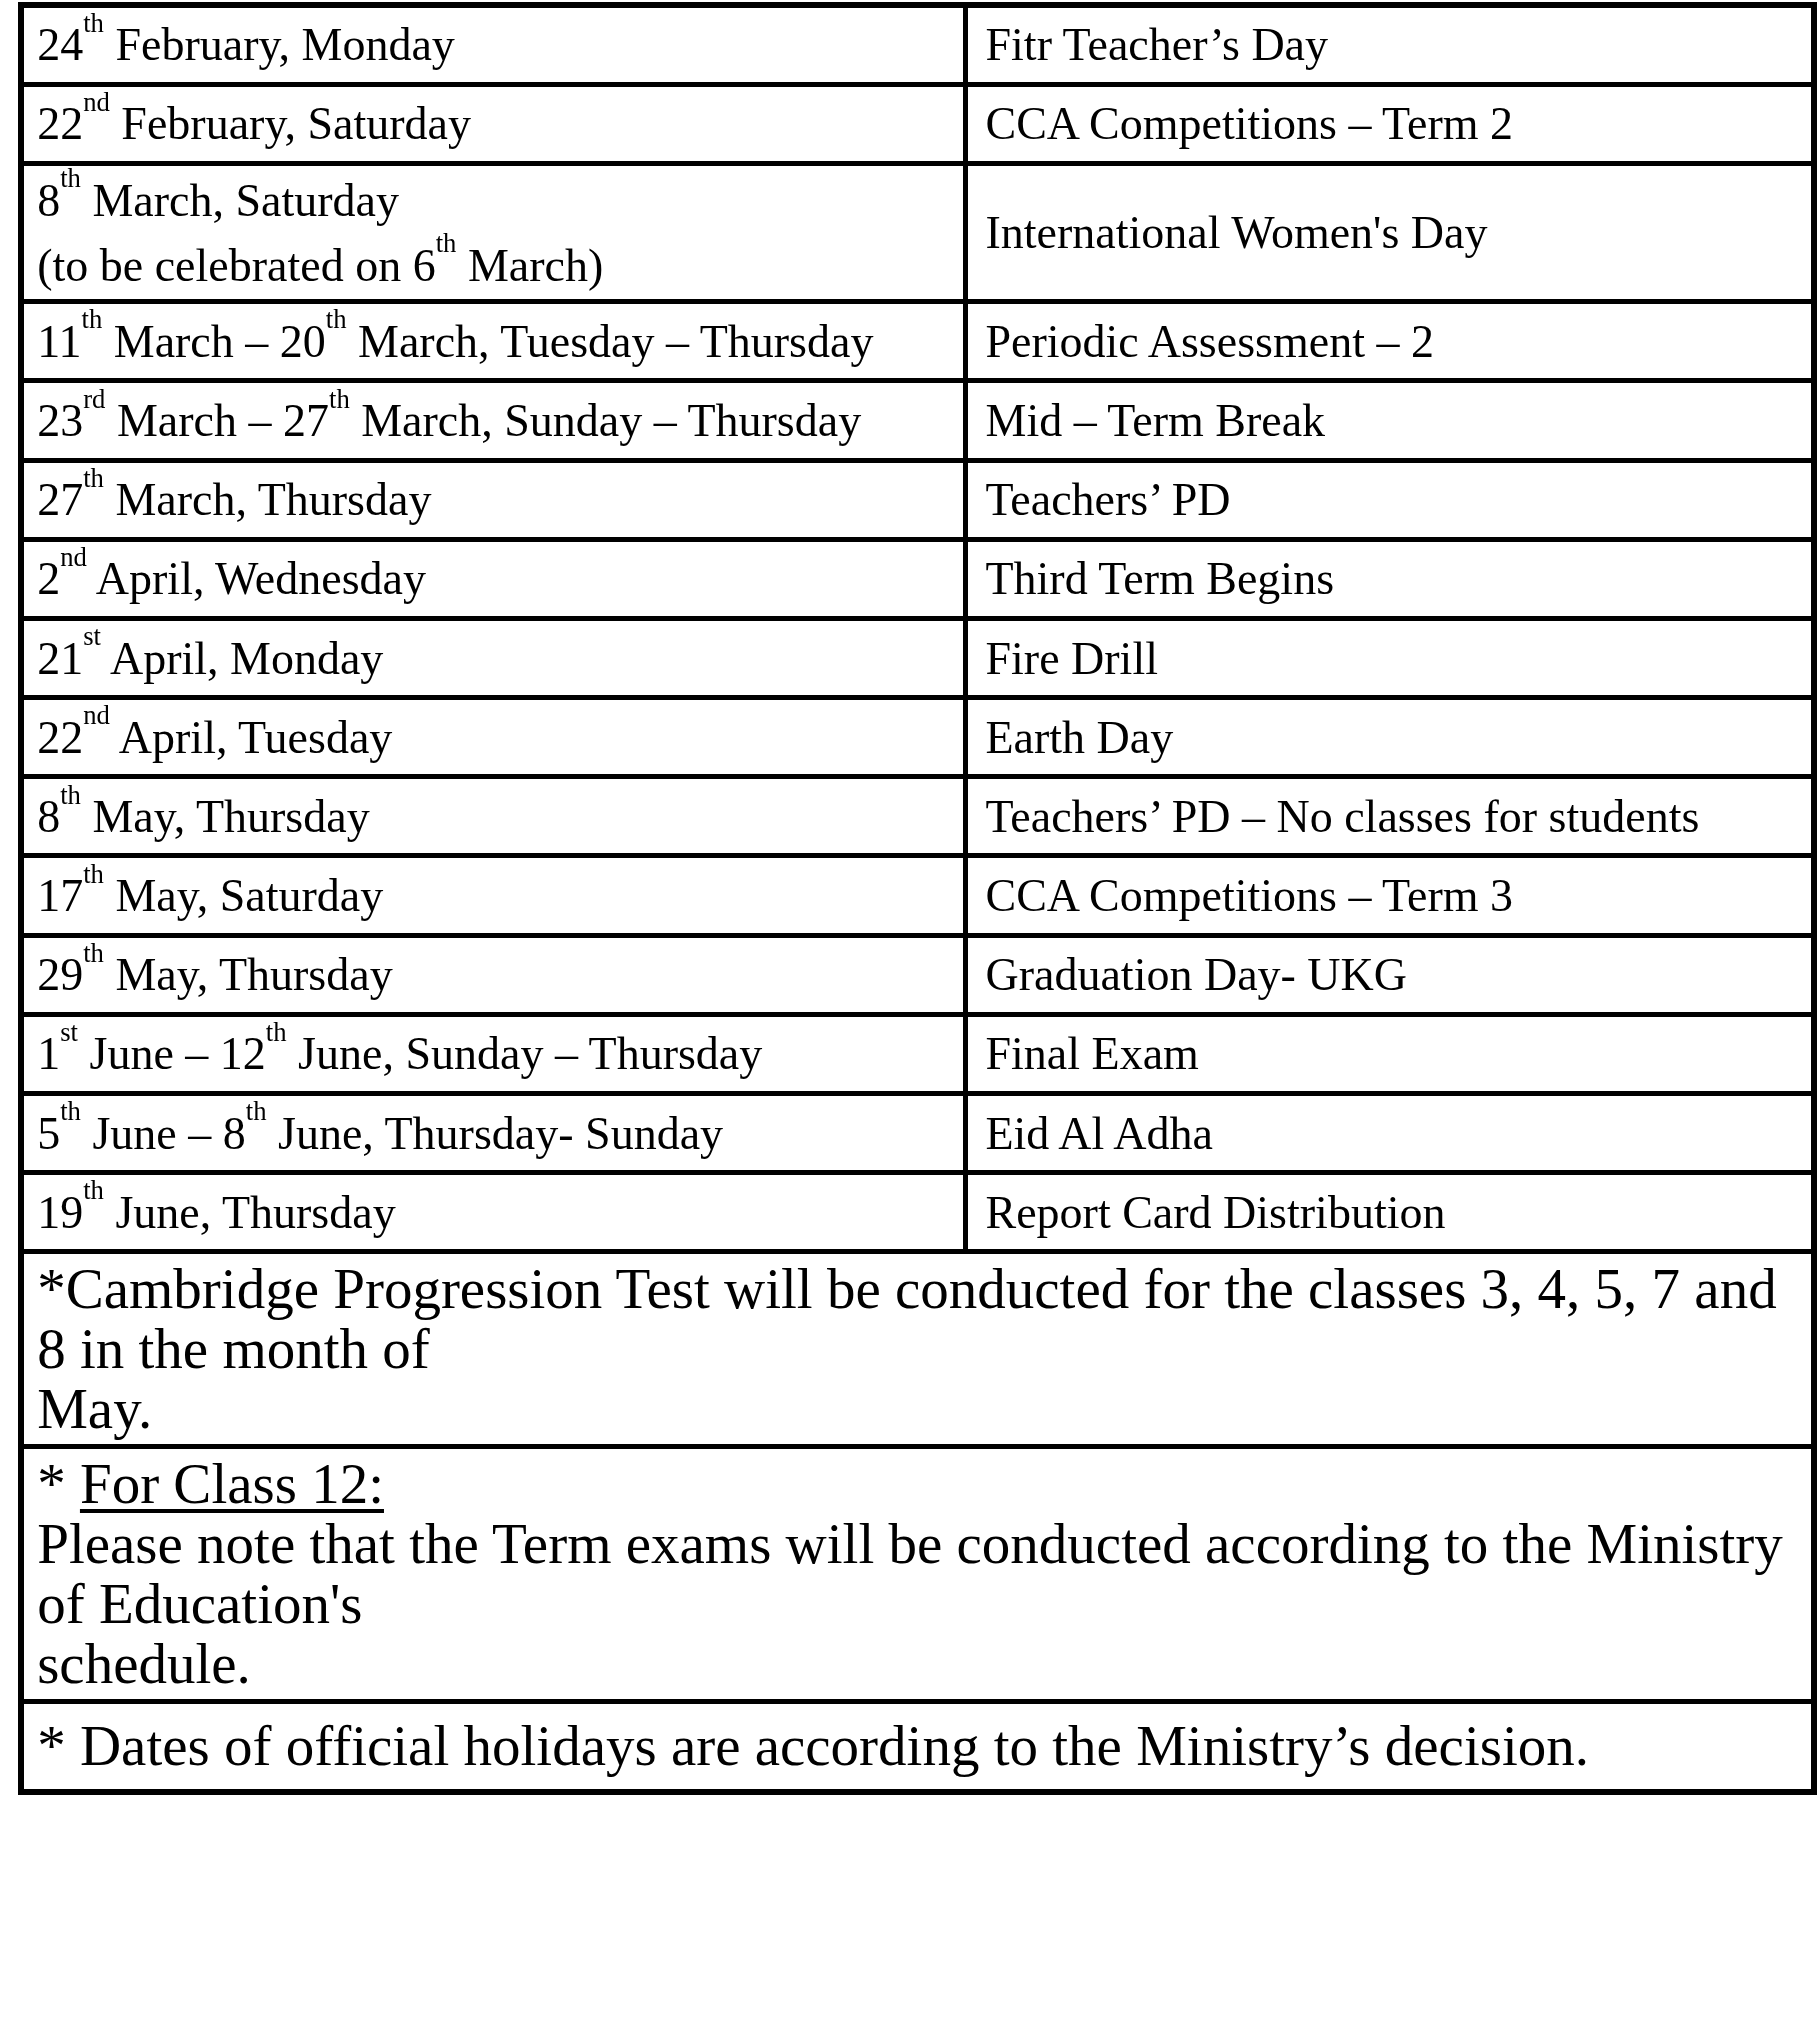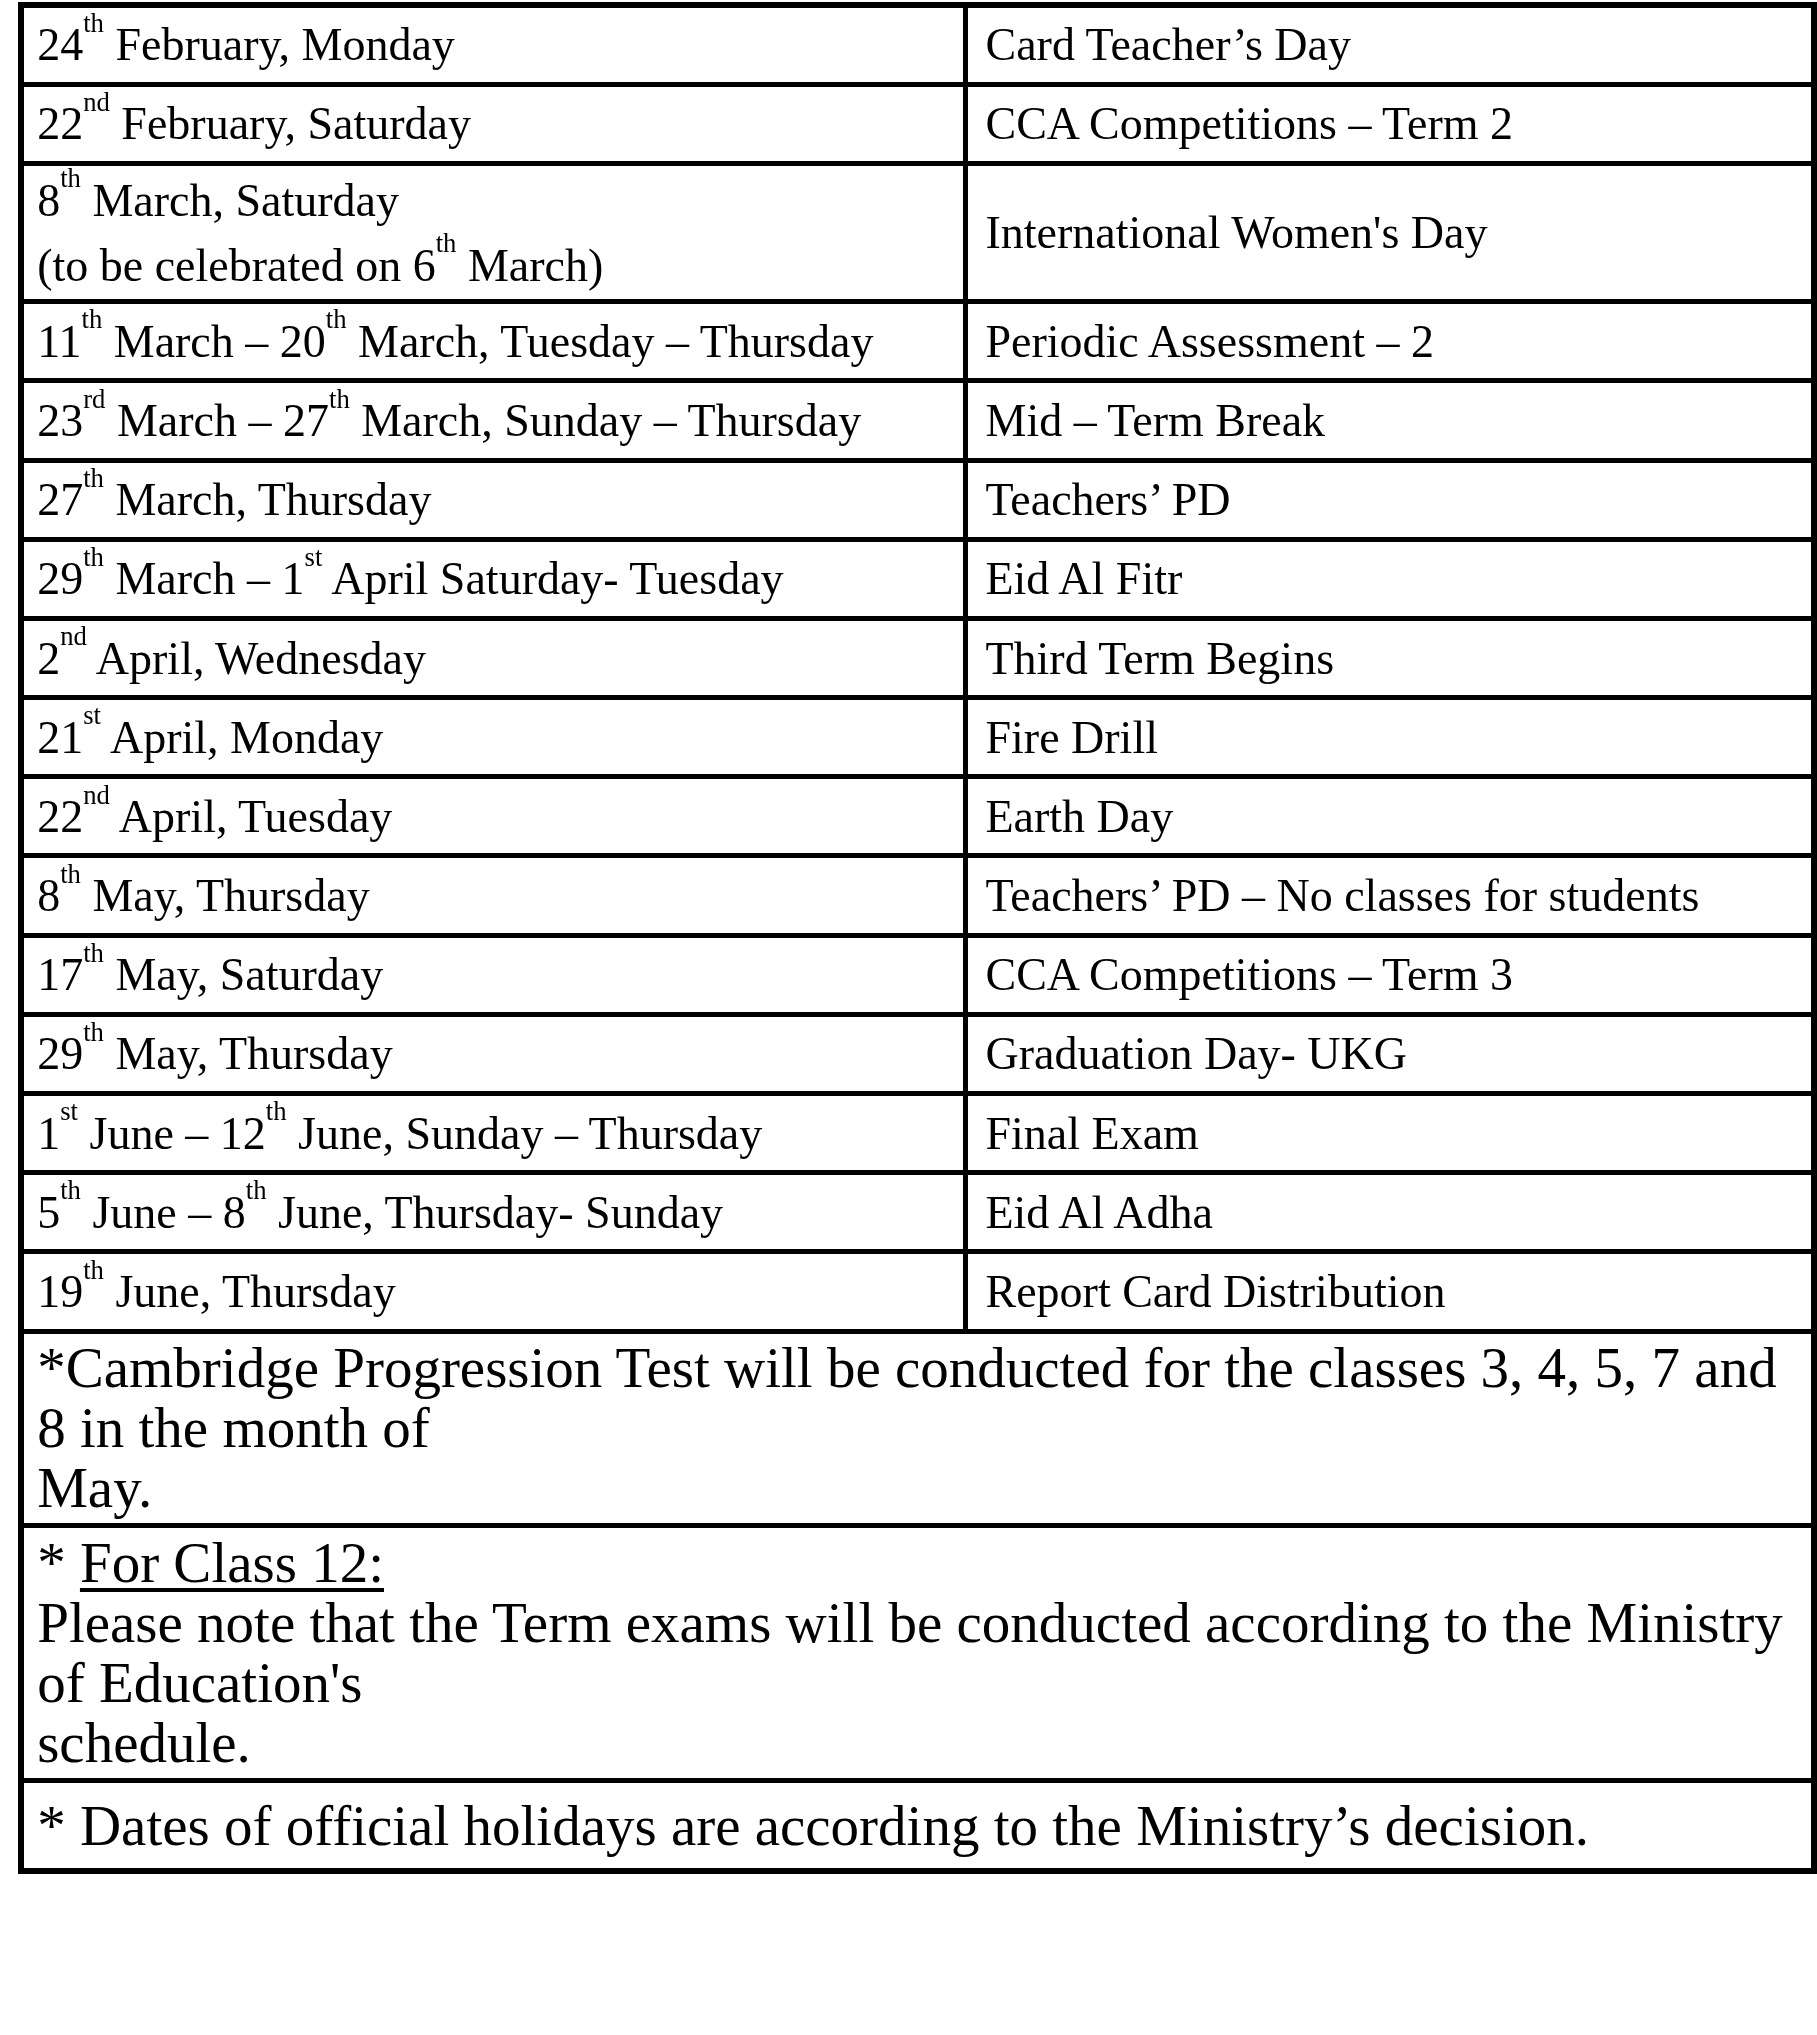--- a/index.html
+++ b/index.html
@@ -66,45 +66,41 @@
 
 <div class="page">
   <table class="calendar">
     <colgroup>
       <col class="col-date">
       <col class="col-event">
     </colgroup>
     <tbody id="calendar-body">
         <tr>
           <td class="date-cell">24<sup>th</sup> February, Monday</td>
-          <td class="event-cell">Card Teacher’s Day</td>
+          <td class="event-cell">Fitr Teacher’s Day</td>
         </tr>
         <tr>
           <td class="date-cell">22<sup>nd</sup> February, Saturday</td>
           <td class="event-cell">CCA Competitions – Term 2</td>
         </tr>
         <tr>
           <td class="date-cell">8<sup>th</sup> March, Saturday<br>(to be celebrated on 6<sup>th</sup> March)</td>
           <td class="event-cell">International Women's Day</td>
         </tr>
         <tr>
           <td class="date-cell">11<sup>th</sup> March – 20<sup>th</sup> March, Tuesday – Thursday</td>
           <td class="event-cell">Periodic Assessment – 2</td>
         </tr>
         <tr>
           <td class="date-cell">23<sup>rd</sup> March – 27<sup>th</sup> March, Sunday – Thursday</td>
           <td class="event-cell">Mid – Term Break</td>
         </tr>
         <tr>
           <td class="date-cell">27<sup>th</sup> March, Thursday</td>
           <td class="event-cell">Teachers’ PD</td>
-        </tr>
-        <tr>
-          <td class="date-cell">29<sup>th</sup> March – 1<sup>st</sup> April Saturday- Tuesday</td>
-          <td class="event-cell">Eid Al Fitr</td>
         </tr>
         <tr>
           <td class="date-cell">2<sup>nd</sup> April, Wednesday</td>
           <td class="event-cell">Third Term Begins</td>
         </tr>
         <tr>
           <td class="date-cell">21<sup>st</sup> April, Monday</td>
           <td class="event-cell">Fire Drill</td>
         </tr>
         <tr>

